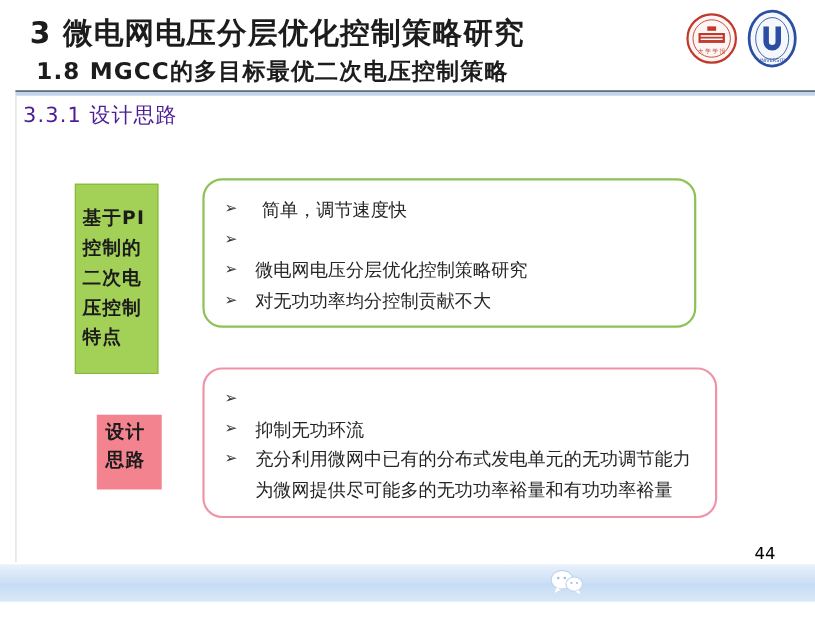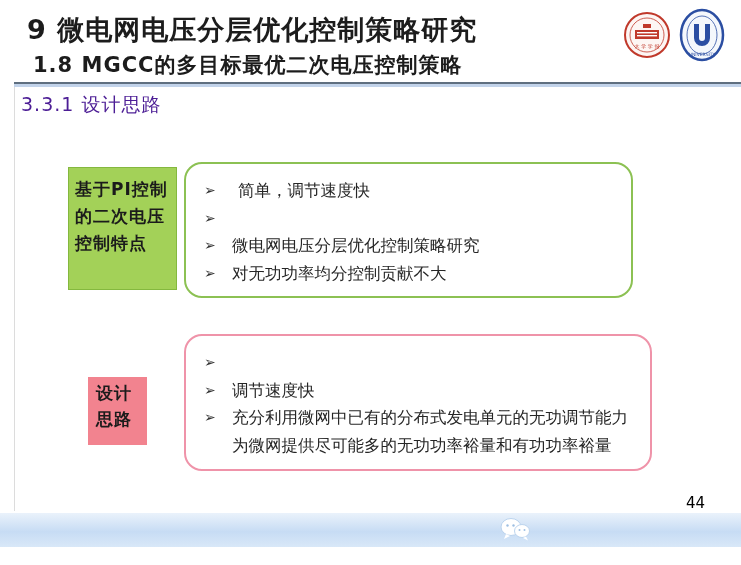--- a/index.html
+++ b/index.html
@@ -22,21 +22,21 @@
   }
   .left-rule{position:absolute;left:14px;top:87px;width:1px;height:424px;background:#dcdcdc;}
   .section-heading{
     position:absolute;left:21px;top:92px;font-size:19px;color:#4c1d95;letter-spacing:1px;
   }
   .label-box{
     position:absolute;box-sizing:border-box;font-weight:bold;color:#1b1b1b;
     font-size:17px;line-height:27px;letter-spacing:1px;
   }
   .label-green{
-    left:68px;top:167px;width:109px;min-height:123px;padding:8px 6px;
+    left:68px;top:167px;width:76px;min-height:123px;padding:18px 6px;
     background:var(--accent-green-fill,#A3D158);border:1px solid #84b83e;
   }
   .label-pink{
     left:88px;top:377px;width:59px;height:68px;padding:3px 8px;line-height:26px;
     background:var(--accent-pink-fill,#F2838F);
   }
   .round-box{position:absolute;box-sizing:border-box;border-radius:18px;background:#fff;}
   .box-green{left:184px;top:162px;width:449px;height:136px;border:2px solid var(--accent-green-border,#8CC153);}
   .box-pink{left:184px;top:334px;width:468px;height:137px;border:2px solid var(--accent-pink-border,#EF93A9);}
   ul.bullets{list-style:none;margin:0;padding:13px 10px 0 18px;}
@@ -56,21 +56,21 @@
   .watermark-text{
     font-size:20px;font-weight:bold;letter-spacing:1px;color:#ffffff;white-space:nowrap;
     text-shadow:0 0 2px #8fb7e4,1px 1px 1px #a9c7ec,-1px -1px 1px #a9c7ec,1px -1px 1px #a9c7ec,-1px 1px 1px #a9c7ec;
   }
 </style>
 </head>
 <body>
 
 <div class="slide">
 
-  <div class="title">9 微电网电压分层优化控制策略研究</div>
+  <div class="title">3 微电网电压分层优化控制策略研究</div>
   <div class="subtitle">1.8 MGCC的多目标最优二次电压控制策略</div>
 
   <div class="logos">
     <span>
       <svg width="48" height="48" viewBox="0 0 48 48">
         <circle cx="24" cy="24" r="22" fill="#fdf6f4" stroke="#C0392B" stroke-width="2"></circle>
         <circle cx="24" cy="24" r="17" fill="none" stroke="#C0392B" stroke-width="0.8"></circle>
         <rect x="12" y="19" width="24" height="9" fill="#C0392B"></rect>
         <rect x="14" y="21" width="20" height="1.4" fill="#fff"></rect>
         <rect x="14" y="24" width="20" height="1.4" fill="#fff"></rect>
@@ -117,21 +117,21 @@
 
   <div class="label-box label-pink">设计思路</div>
 
   <div class="round-box box-pink">
     <ul class="bullets">
       <li>
         <span class="bullet-glyph">➢</span>
       </li>
       <li>
         <span class="bullet-glyph">➢</span>
-        <span>调节速度快</span>
+        <span>抑制无功环流</span>
       </li>
       <li>
         <span class="bullet-glyph">➢</span>
         <span>充分利用微网中已有的分布式发电单元的无功调节能力为微网提供尽可能多的无功功率裕量和有功功率裕量</span>
       </li>
     </ul>
   </div>
 
   <div class="footer-band"></div>
   <div class="page-number">44</div>

